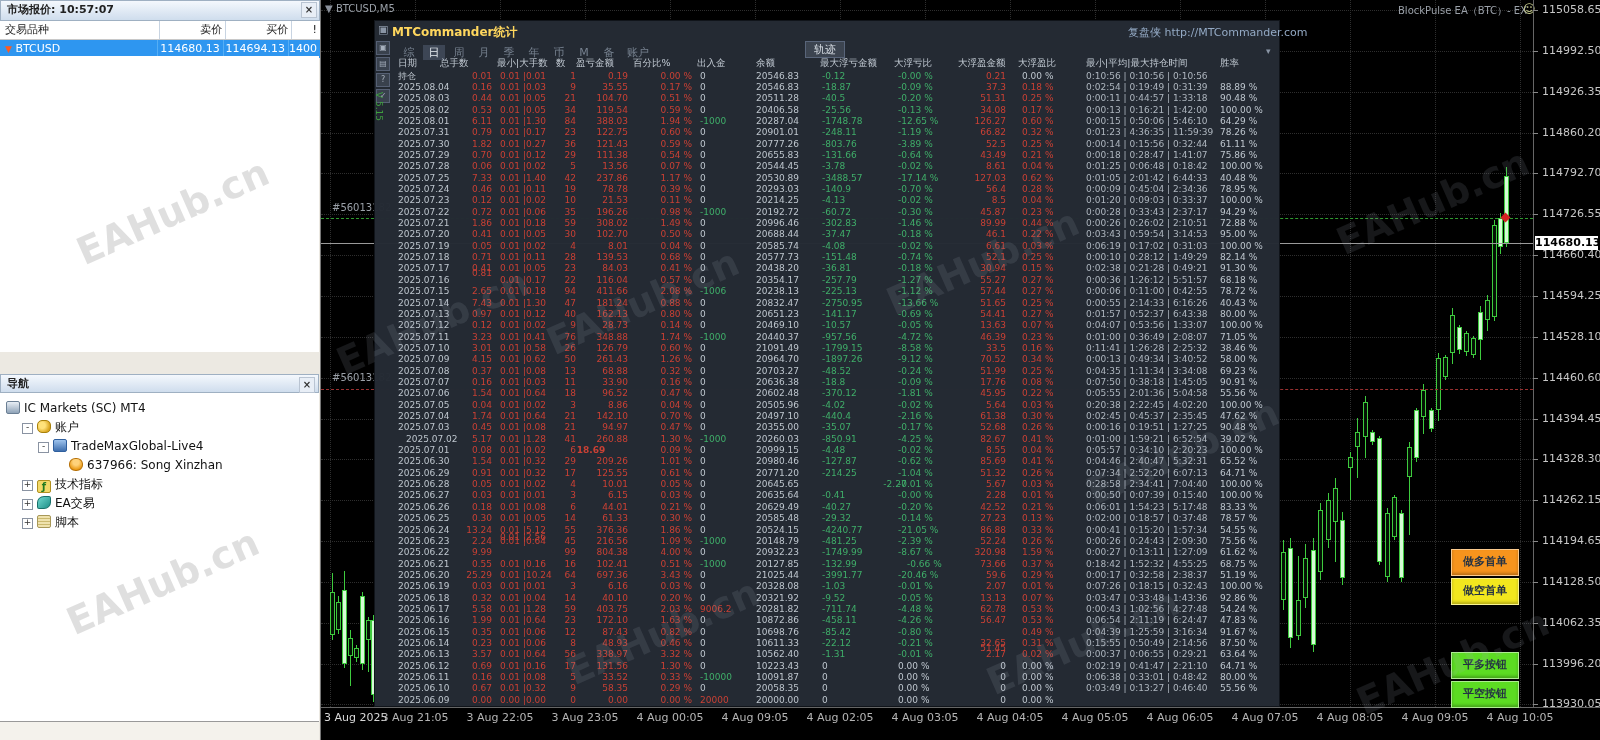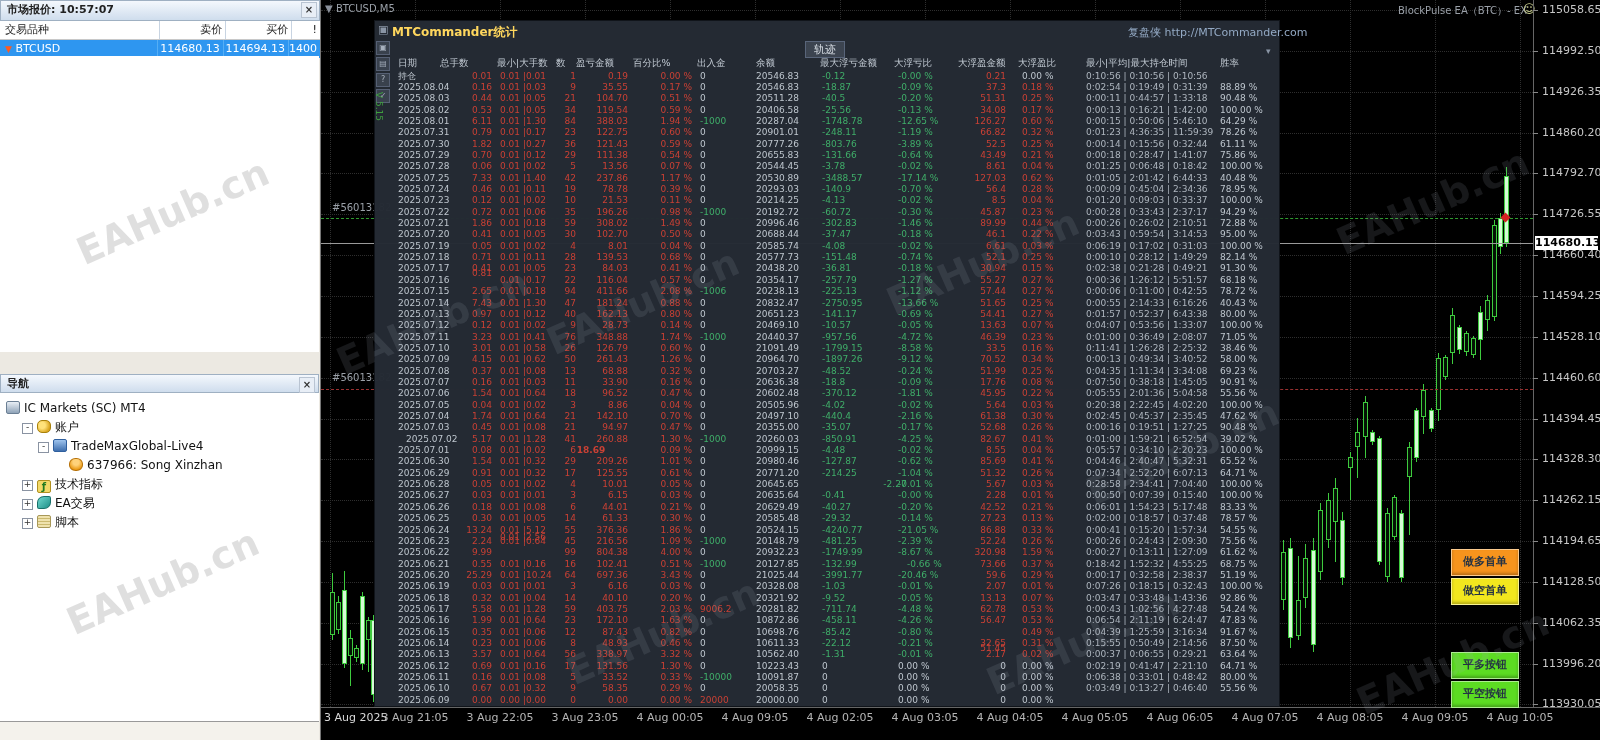--- a/index.html
+++ b/index.html
@@ -269,20 +269,21 @@
       <div class="trade-btn" style="left: 1451px; top: 549px; background: rgb(247, 148, 29); position: absolute;">做多首单</div>
       <div class="trade-btn" style="left: 1451px; top: 578px; background: rgb(242, 231, 30); position: absolute;">做空首单</div>
       <div class="trade-btn" style="left: 1451px; top: 652px; background: rgb(92, 220, 34); position: absolute;">平多按钮</div>
       <div class="trade-btn" style="left: 1451px; top: 681px; background: rgb(92, 220, 34); position: absolute;">平空按钮</div>
     </div>
 
   <div id="panel" class="abs"></div>
   <div class="abs" style="left:378px;top:23px;color:#8a95a5;font-size:11px;">▣</div>
   <div id="panel-title" class="abs nowrap">MTCommander统计</div>
   <div id="panel-brand" class="abs nowrap">复盘侠 http://MTCommander.com</div>
+  <div id="ptabs" class="abs nowrap" style="left: 398px; top: 41px; position: absolute;"><span class="ptab">综</span><span class="ptab active">日</span><span class="ptab">周</span><span class="ptab">月</span><span class="ptab">季</span><span class="ptab">年</span><span class="ptab">币</span><span class="ptab">M</span><span class="ptab">备</span><span class="ptab">账户</span></div>
   <div id="track-btn" class="abs nowrap">轨迹</div>
   <div class="abs" style="left:1266px;top:46px;color:#8a95a5;font-size:9px;">▾</div>
   <div id="side-icons" class="abs" style="left:0;top:0;">
       <div class="side-ic abs" style="top: 41px; position: absolute;">▣</div>
       <div class="side-ic abs" style="top: 57px; position: absolute;">▤</div>
       <div class="side-ic abs" style="top: 73px; position: absolute;">?</div>
       <div class="side-ic abs" style="top: 89px; position: absolute;">✓</div>
     </div>
   <div class="abs" style="left:374px;top:92px;color:#3f9f3f;font-size:9px;writing-mode:vertical-rl;">V 5.15</div>
   <div id="pheader" class="abs" style="left:0;top:0;">

